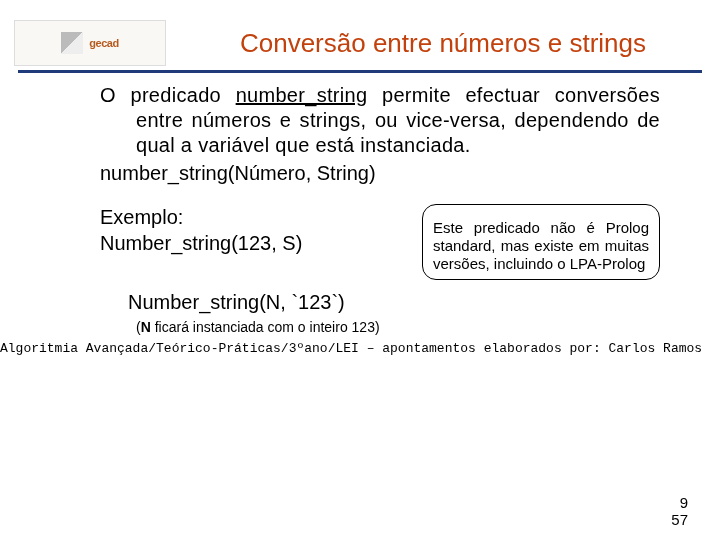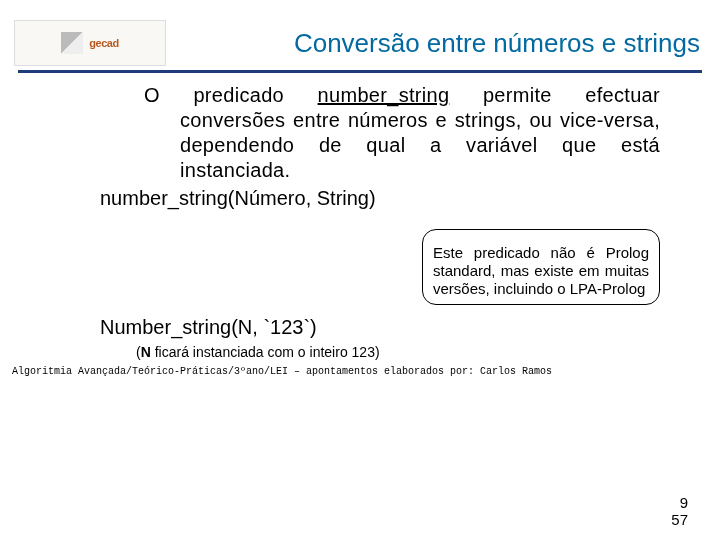--- a/index.html
+++ b/index.html
@@ -36,42 +36,41 @@
     background: linear-gradient(135deg,#bbb 50%, #eee 50%);
   }
   .gecad {
     color: #b85a1f;
     font-weight: bold;
     font-size: 11px;
     letter-spacing: -0.5px;
   }
   .title {
     flex: 1;
-    text-align: right;
+    text-align: center;
     font-size: 26px;
-    color: #0369a1;
+    color: #c2410c;
     padding-left: 20px;
   }
   .hr {
     border: none;
     border-top: 3px solid #1f3b79;
     margin: 0 18px 6px 18px;
   }
   .content {
     padding: 0 60px 0 100px;
     font-size: 20px;
     line-height: 1.25;
   }
   .para {
     text-align: justify;
     margin-top: 10px;
     padding-left: 36px;
     text-indent: -36px;
     letter-spacing: 0.3px;
-    margin-left: 44px;
   }
   .para .lead {
     display: inline;
   }
   .sig {
     margin-top: 3px;
   }
   .row {
     display: flex;
     align-items: flex-start;
@@ -92,32 +91,33 @@
     text-align: justify;
   }
   .result {
     margin-top: 6px;
     padding-left: 30px;
     font-size: 20px;
   }
   .call2 {
     margin-top: 10px;
     font-size: 20px;
+    margin-left: 28px;
   }
   .result2 {
     margin-top: 4px;
     padding-left: 36px;
     font-size: 14px;
   }
   .bold { font-weight: bold; }
   .footer {
     font-family: "Courier New", monospace;
-    font-size: 10px;
+    font-size: 13px;
     color: #000;
-    padding: 4px 12px;
+    padding: 4px 0;
   }
   .pagenums {
     position: absolute;
     right: 32px;
     bottom: 12px;
     font-size: 15px;
     text-align: right;
     line-height: 1.1;
   }
 </style>
@@ -136,20 +136,22 @@
 <div class="content">
 
   <div class="para">
     <span class="lead">O predicado </span><span style="text-decoration: underline">number_string</span><span> permite efectuar conversões entre números e strings, ou vice-versa, dependendo de qual a variável que está instanciada.</span>
   </div>
 
   <div class="sig">number_string(Número, String)</div>
 
   <div class="row">
     <div class="example">
+      <div>Exemplo:</div>
+      <div>Number_string(123, S)</div>
     </div>
     <div class="note-box">Este predicado não é Prolog standard, mas existe em muitas versões, incluindo o LPA-Prolog</div>
   </div>
 
 
   <div class="call2">Number_string(N, `123`)</div>
 
   <div class="result2">
     <span>(</span><span class="bold">N</span><span> ficará instanciada com o inteiro 123)</span>
   </div>

